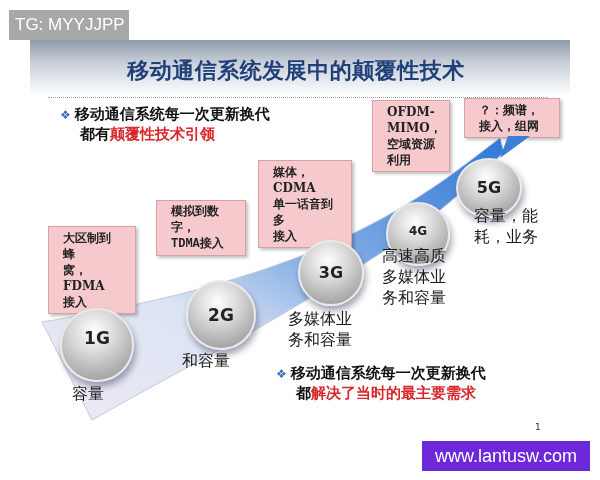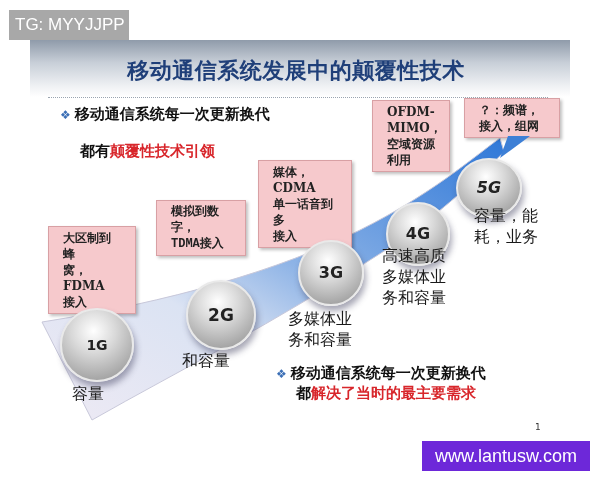--- a/index.html
+++ b/index.html
@@ -51,21 +51,21 @@
         <stop offset="0.55" stop-color="#8db3e6"></stop>
         <stop offset="1" stop-color="#2f78d8"></stop>
       </linearGradient>
     </defs>
     <path d="M12 282 C 140 262, 250 230, 330 190 C 400 155, 440 120, 470 98 L 474 112
              C 445 140, 405 180, 340 220 C 250 280, 150 330, 62 380 Z" fill="url(#sw)" stroke="#c8c8da" stroke-width="1"></path>
   </svg>
 
   <div class="bullet" style="left:30px;top:65px;">
     <div><span class="diamond">❖</span><span>移动通信系统每一次更新换代</span></div>
-    <div style="padding-left:20px;margin-top:17px;"><span>都有</span><span class="red">颠覆性技术引领</span></div>
+    <div style="padding-left:20px;"><span>都有</span><span class="red">颠覆性技术引领</span></div>
   </div>
 
   <div class="callout" style="left:18px;top:186px;width:88px;">
     <div>大区制到蜂</div>
       <div>窝，FDMA</div>
       <div>接入</div>
   </div>
   <div class="callout" style="left:126px;top:160px;width:90px;font-family:Liberation Mono, monospace;">
     <div>模拟到数字，</div>
       <div>TDMA接入</div>
@@ -83,32 +83,32 @@
   </div>
   <div class="callout" style="left:434px;top:58px;width:96px;">
     <div>？：频谱，</div>
       <div>接入，组网</div>
   </div>
   <svg style="position:absolute;left:0;top:0;" width="540" height="430">
     <polygon points="478,96 500,96 470,118" fill="#3d7fd6"></polygon>
   </svg>
 
   <div class="node" style="left:30px;top:268px;width:70px;height:70px;">
-      <span style="top:27px;font-size:14px;">1G</span>
+      <span style="top:18px;font-size:17px;">1G</span>
     </div>
   <div class="node" style="left:156px;top:240px;width:66px;height:66px;">
       <span style="top:23px;font-size:17px;">2G</span>
     </div>
   <div class="node" style="left:268px;top:200px;width:62px;height:62px;">
       <span style="top:21px;font-size:16px;">3G</span>
     </div>
   <div class="node" style="left:356px;top:162px;width:60px;height:60px;">
-      <span style="top:20px;font-size:16px;">4G</span>
+      <span style="top:20px;font-size:12px;">4G</span>
     </div>
-  <div class="node" style="left:426px;top:118px;width:62px;height:56px;font-style:italic;">
+  <div class="node" style="left:426px;top:118px;width:62px;height:56px;">
       <span style="top:18px;font-size:16px;">5G</span>
     </div>
 
   <div class="cap" style="left:42px;top:343px;">容量</div>
   <div class="cap" style="left:152px;top:310px;">
       <div>和容量</div>
     </div>
   <div class="cap" style="left:258px;top:268px;text-align:left;">
       <div>多媒体业</div>
       <div>务和容量</div>

